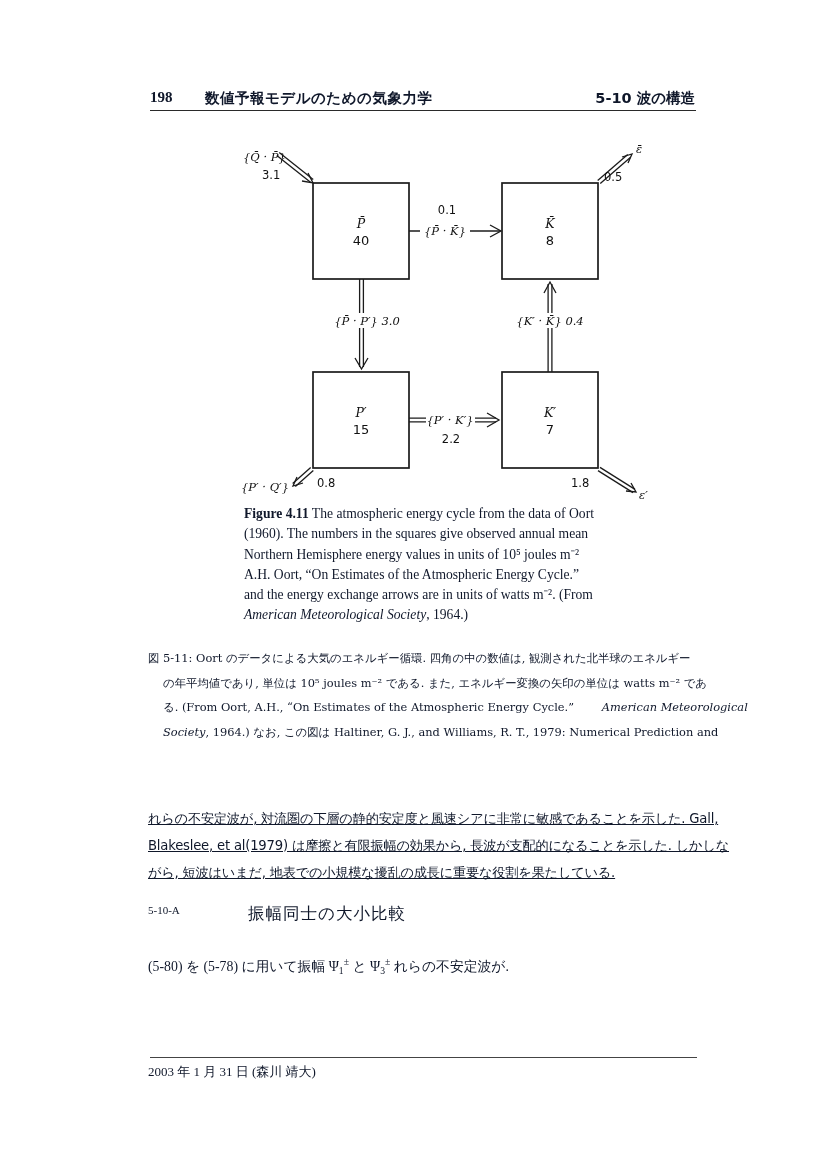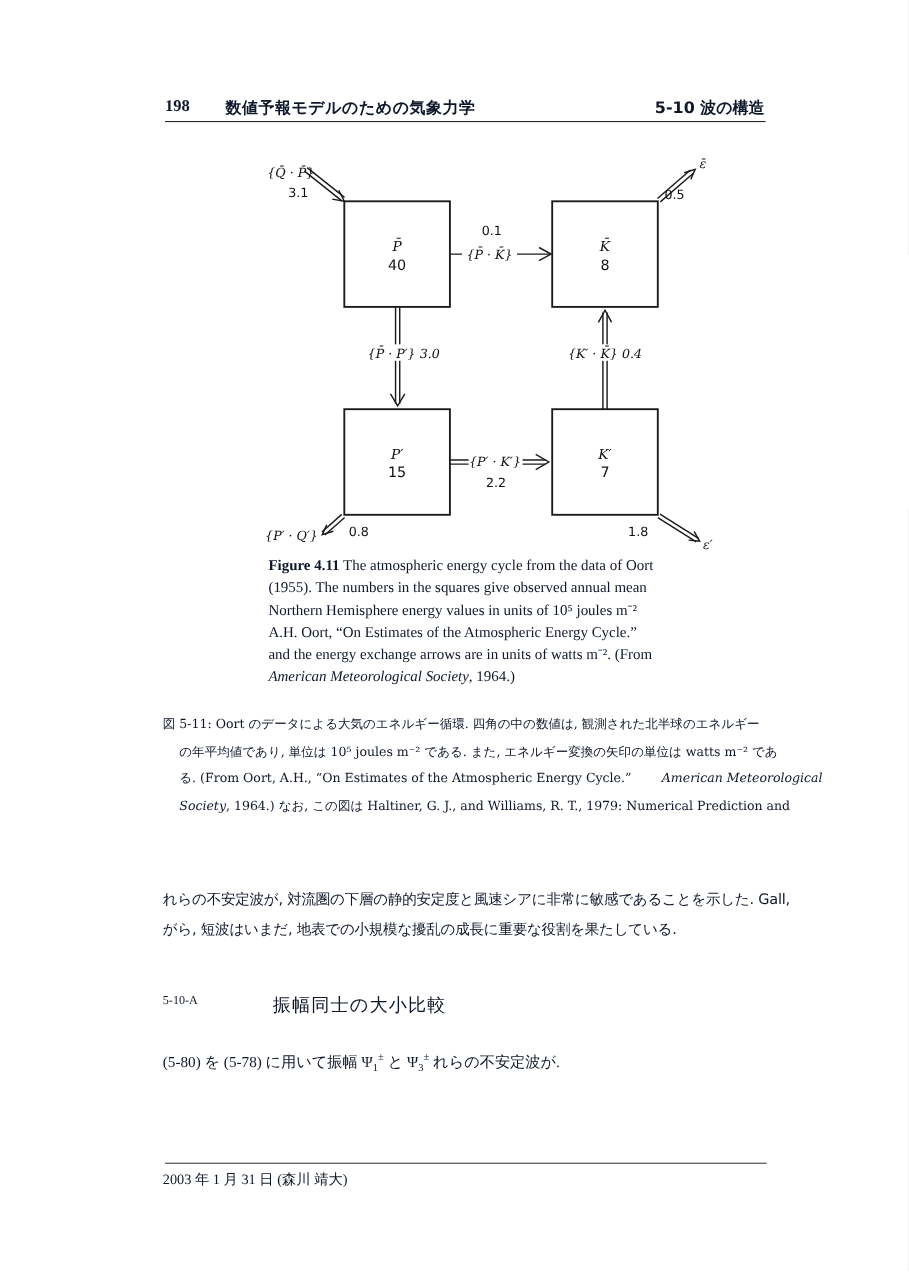--- a/index.html
+++ b/index.html
@@ -27,21 +27,21 @@
   .mid{text-anchor:middle;}
   
   .cap-en{left:244px;top:504px;width:400px;font-size:13.6px;line-height:20.3px;}
   .cap-en .line{white-space:nowrap;}
   
   .cap-jp{left:148px;top:646px;width:560px;font-size:11.4px;line-height:24.6px;font-family:"DejaVu Serif",serif;}
   .cap-jp .line{white-space:nowrap;}
   .cap-jp .line.indent{padding-left:15px;}
   
   .bodytext{left:148px;top:805px;width:552px;font-family:"DejaVu Sans",sans-serif;font-size:13.2px;line-height:27px;letter-spacing:-.2px;}
-  .bodytext .line{white-space:nowrap;}
+  .bodytext .line{white-space:nowrap;text-decoration:underline;}
   
   .sec-num{left:148px;top:904px;font-weight:normal;font-size:11px;}
   .sec-title{left:248px;top:903px;font-family:"DejaVu Sans",sans-serif;font-weight:normal;font-size:16.5px;letter-spacing:1px;}
   
   .formula{left:148px;top:956px;font-size:13.8px;}
   .formula sub{font-size:70%;}
   .formula sup{font-size:70%;}
   
   .footer-rule{left:150px;top:1057px;width:547px;background:#444;}
   .footer-text{left:148px;top:1063px;font-size:13px;}
@@ -140,36 +140,37 @@
       <line class="ln" x1="365" y1="330.6" x2="400" y2="352.6"></line>
       <line class="ln" x1="367" y1="327.4" x2="402" y2="349.4"></line>
       <path class="ln" d="M393 351 L403 352 L398 343"></path>
       <text class="val" x="338" y="347">1.8</text>
       <text class="lbl" x="406" y="359">ε′</text>
     </g>
   </svg>
 
   <div class="abs cap-en">
     <div class="line"><span style="font-weight: bold;">Figure 4.11</span><span>  The atmospheric energy cycle from the data of Oort</span></div>
-    <div class="line"><span>(1955). The numbers in the squares give observed annual mean</span></div>
+    <div class="line"><span>(1960). The numbers in the squares give observed annual mean</span></div>
     <div class="line"><span>Northern Hemisphere energy values in units of 10⁵ joules m⁻²</span></div>
     <div class="line"><span>A.H. Oort, “On Estimates of the Atmospheric Energy Cycle.”</span></div>
     <div class="line"><span>and the energy exchange arrows are in units of watts m⁻². (From</span></div>
     <div class="line"><span style="font-style: italic;">American Meteorological Society</span><span>, 1964.)</span></div>
   </div>
 
   <div class="abs cap-jp">
     <div class="line"><span>図 5-11: Oort のデータによる大気のエネルギー循環. 四角の中の数値は, 観測された北半球のエネルギー</span></div>
     <div class="line indent"><span>の年平均値であり, 単位は 10⁵ joules m⁻² である. また, エネルギー変換の矢印の単位は watts m⁻² であ</span></div>
     <div class="line indent"><span>る. (From Oort, A.H., “On Estimates of the Atmospheric Energy Cycle.” </span><span style="font-style: italic; margin-left: 24px;">American Meteorological</span></div>
     <div class="line indent"><span style="font-style: italic;">Society</span><span>, 1964.) なお, この図は Haltiner, G. J., and Williams, R. T., 1979: Numerical Prediction and</span></div>
   </div>
 
   <div class="abs bodytext">
     <div class="line">れらの不安定波が, 対流圏の下層の静的安定度と風速シアに非常に敏感であることを示した. Gall,</div>
+    <div class="line">Blakeslee, et al(1979) は摩擦と有限振幅の効果から, 長波が支配的になることを示した. しかしな</div>
     <div class="line">がら, 短波はいまだ, 地表での小規模な擾乱の成長に重要な役割を果たしている.</div>
   </div>
 
   <div class="abs sec-num">5-10-A</div>
   <div class="abs sec-title">振幅同士の大小比較</div>
 
   <div class="abs formula"><span>(5-80) を (5-78) に用いて振幅 Ψ</span><sub>1</sub><sup>±</sup><span> と Ψ</span><sub>3</sub><sup>±</sup><span> れらの不安定波が.</span></div>
 
   <div class="abs rule footer-rule"></div>
   <div class="abs footer-text">2003 年 1 月 31 日 (森川 靖大)</div>

